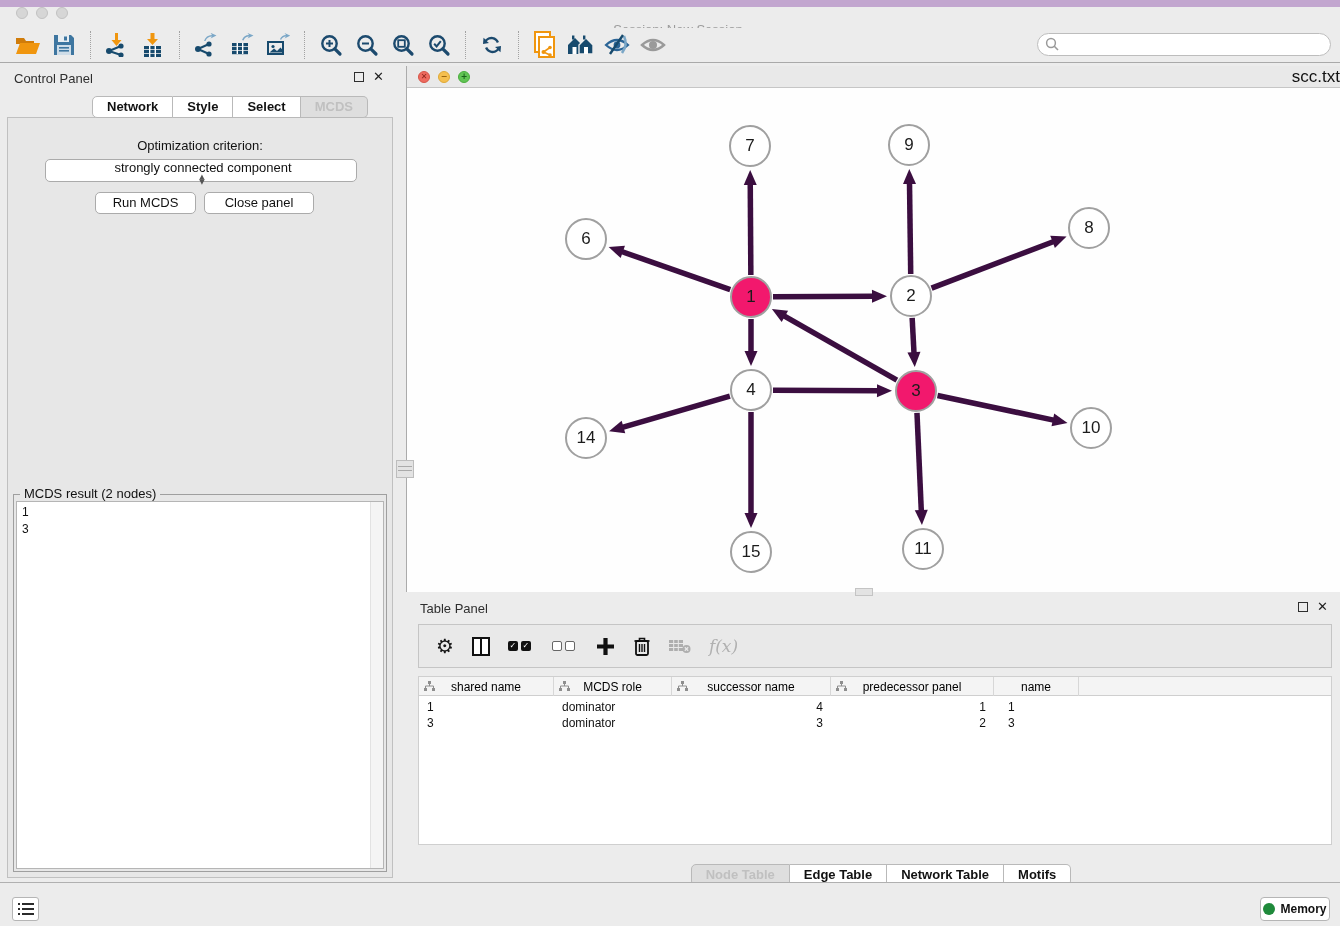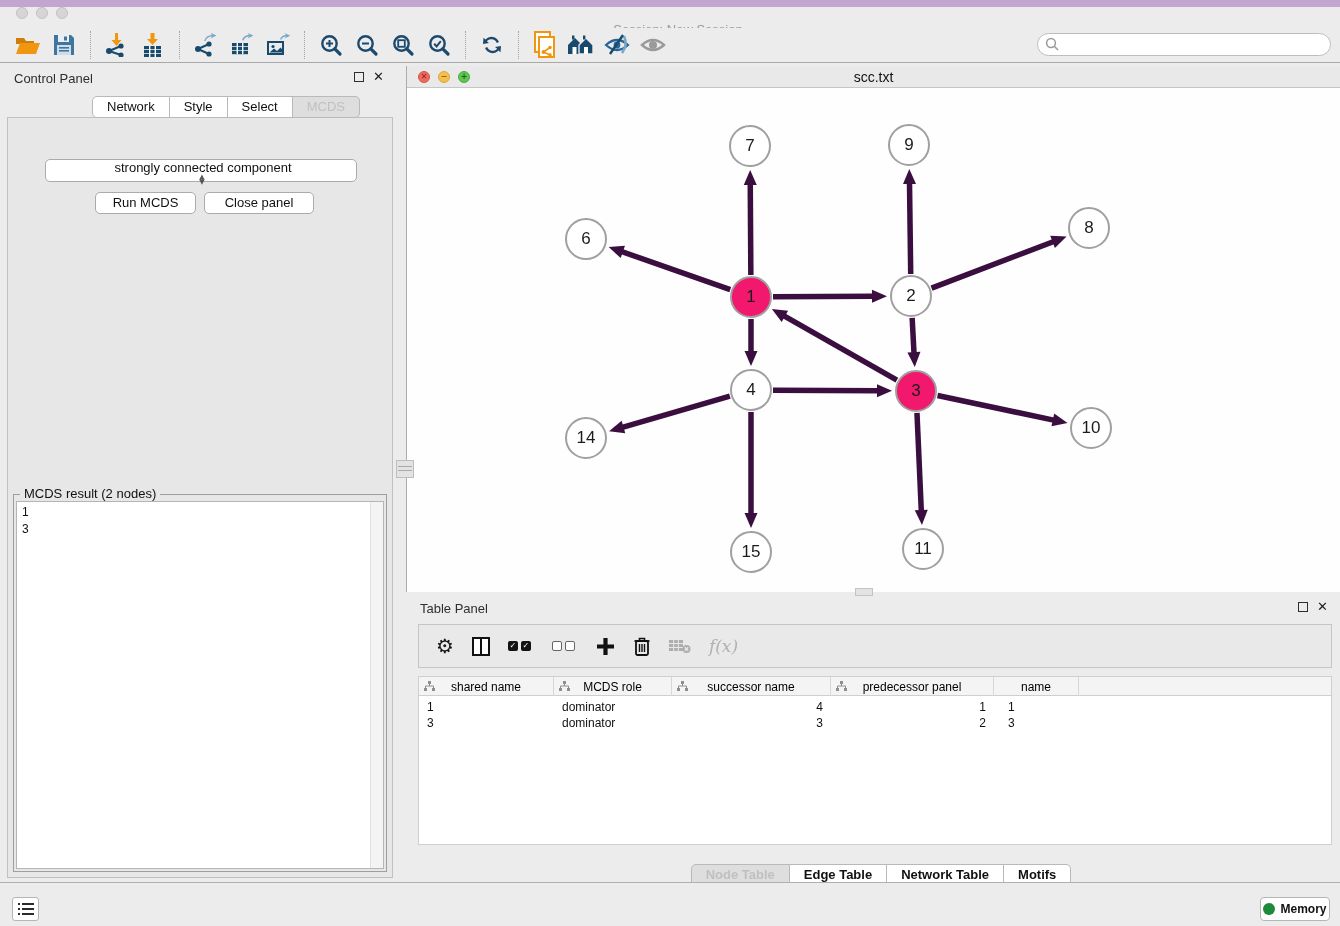--- a/index.html
+++ b/index.html
@@ -26,21 +26,21 @@
 
   
   .cp-title-row { left:0; top:66px; width:398px; height:26px; }
   .panel-title { font-size:13px; color:#2e2e2e; }
   .cp-title-row .panel-title { position:absolute; left:14px; top:5px; }
   .float-icon { width:10px; height:10px; border:1.5px solid #2e2e2e; display:inline-block; }
   .close-icon { font-size:13px; font-weight:bold; color:#1c1c1c; font-family:"DejaVu Sans",sans-serif; line-height:12px;}
   .cp-controls { position:absolute; right:14px; top:5px; display:flex; gap:9px; align-items:center;}
 
   .cp-tabs { left:76px; top:96px; height:22px; display:flex; z-index:3; }
-  .tab { height:22px; line-height:20px; padding:0 14px; background:#fff; border:1px solid #b9b9b9; border-left:none; font-size:13px; font-weight:normal; color:#111; text-align:center; }
+  .tab { height:22px; line-height:20px; padding:0 14px; background:#fff; border:1px solid #b9b9b9; border-left:none; font-size:13px; font-weight:bold; color:#111; text-align:center; }
   .tab.first { border-left:1px solid #b9b9b9; border-radius:5px 0 0 5px; }
   .tab.last { border-radius:0 5px 5px 0; }
   .tab.disabled-active { background:#dedede; color:#c0c0c0; }
 
   .cp-panel { left:7px; top:117px; width:386px; height:761px; background:#e7e7e7; border:1px solid #c0c0c0; }
   .opt-label { position:absolute; left:0; top:20px; width:100%; text-align:center; font-size:13px; color:#111; }
   .dropdown { position:absolute; left:37px; top:41px; width:312px; height:23px; background:#fff; border:1px solid #ababab; border-radius:5px; display:flex; align-items:center; padding:0 6px 0 10px; font-size:13px; color:#111;flex-direction:column; }
   .dropdown .dd-label { flex:1; }
   .dd-arrows { display:flex; flex-direction:column; font-size:7px; line-height:5px; color:#555; font-family:"DejaVu Sans",sans-serif; padding-right:2px;}
   .btn { position:absolute; height:22px; background:#fff; border:1px solid #ababab; border-radius:5px; font-size:13px; color:#111; text-align:center; line-height:20px; }
@@ -49,21 +49,21 @@
 
   .result-fieldset { position:absolute; left:5px; top:376px; width:374px; height:378px; border:1px solid #9f9f9f; background:#e7e7e7; }
   .result-legend { position:absolute; left:6px; top:-9px; background:#e7e7e7; padding:0 4px; font-size:13px; color:#111; }
   .result-box { position:absolute; left:2px; top:6px; right:2px; bottom:2px; background:#fff; border:1px solid #b5b5b5; }
   .result-text { position:absolute; left:5px; top:2px; font-size:12px; line-height:17px; color:#111; white-space:pre-line; }
   .result-scroll { position:absolute; right:0; top:0; bottom:0; width:13px; background:#f4f4f4; border-left:1px solid #e2e2e2; }
 
   
   .net-window { left:406px; top:66px; width:934px; height:526px; background:#fff; border-left:1px solid #ababab; }
   .net-titlebar { position:absolute; left:0; top:0; width:100%; height:22px; background:#e9e9e9; border-bottom:1px solid #c6c6c6; }
-  .net-titlebar .title { width:100%; text-align:center; font-size:14px; line-height:22px; color:#111; }
+  .net-titlebar .title { width:100%; text-align:right; font-size:17px; line-height:22px; color:#111; }
   .net-lights { position:absolute; left:11px; top:5px; display:flex; gap:8px; }
   .net-canvas { position:absolute; left:0; top:22px; width:934px; height:504px; background:#fefefe; overflow:hidden; }
   .graph-node { position:absolute; width:42px; height:42px; border-radius:50%; background:#fff; border:2.5px solid #a0a0a0; display:flex; align-items:center; justify-content:center; font-size:17px; color:#1c1c1c; }
   .graph-node.selected { background:#f2186d; }
   .v-grip { left:396px; top:460px; width:9px; height:18px; background:#e3e3e3; border:1px solid #bdbdbd; }
   .v-grip:before { content:""; position:absolute; left:1px; right:1px; top:5px; border-top:1px solid #aaa; }
   .v-grip:after { content:""; position:absolute; left:1px; right:1px; top:9px; border-top:1px solid #aaa; }
   .h-grip { left:855px; top:588px; width:18px; height:8px; background:#e3e3e3; border:1px solid #c4c4c4; }
 
   
@@ -272,20 +272,21 @@
     <span class="close-icon">✕</span>
   </span>
 </div>
 <div class="abs cp-tabs">
   <div class="tab first">Network</div>
   <div class="tab">Style</div>
   <div class="tab">Select</div>
   <div class="tab last disabled-active">MCDS</div>
 </div>
 <div class="abs cp-panel">
+  <div class="opt-label">Optimization criterion:</div>
   <div class="dropdown">
     <span class="dd-label">strongly connected component</span>
     <span class="dd-arrows">
         <span>▲</span>
         <span>▼</span>
       </span>
   </div>
   <div class="btn btn-run">Run MCDS</div>
   <div class="btn btn-close">Close panel</div>
   <div class="result-fieldset">

